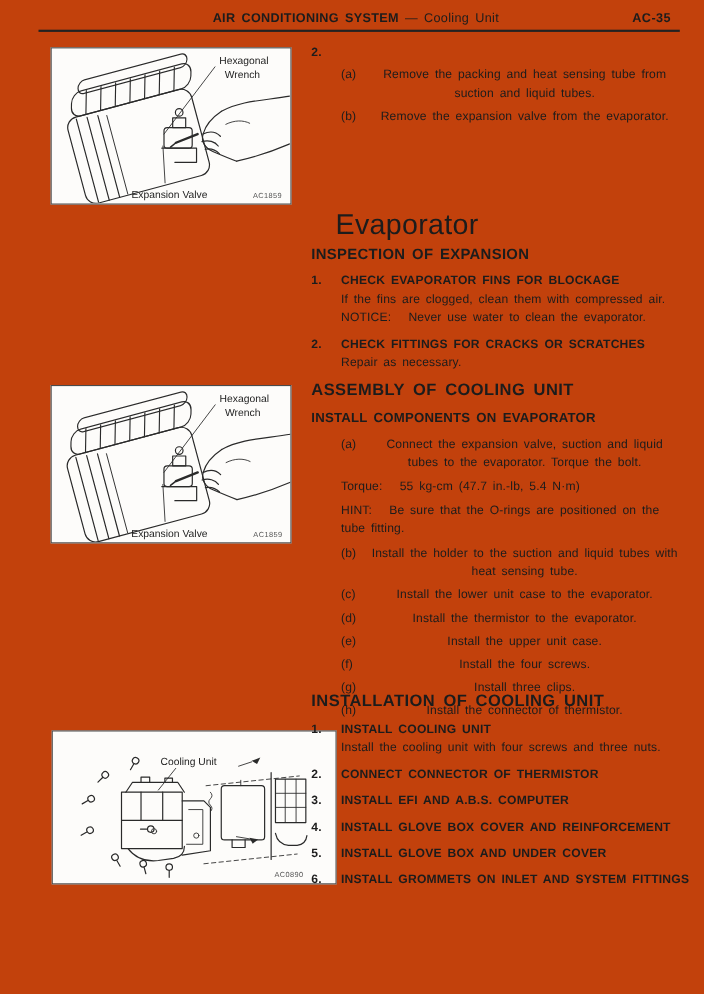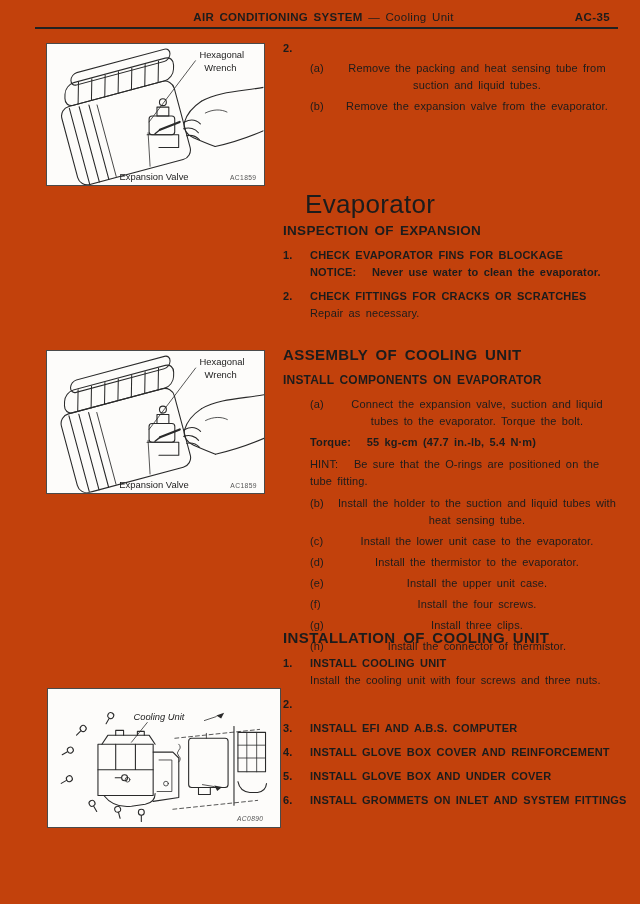--- a/index.html
+++ b/index.html
@@ -19,21 +19,21 @@
   .header { position: absolute; top: 11px; left: 35px; right: 28px; height: 16px; }
   .header-title { text-align: center; font-size: 11.5px; letter-spacing: .3px; word-spacing: 2px; white-space: nowrap; }
   .header-title .t-bold { font-weight: bold; }
   .header-page-num { position: absolute; right: 2px; top: 0; font-weight: bold; font-size: 11.5px; letter-spacing: .4px; }
   .header-rule { position: absolute; top: 27px; left: 35px; right: 22px; height: 2px; background: #222; }
 
   
   .figure { position: absolute; border: 1px solid #4a4a4a; background: #fdfcfa; }
   #fig1 { left: 46px; top: 43px;  width: 219px; height: 143px; }
   #fig2 { left: 46px; top: 350px; width: 219px; height: 144px; }
-  #fig3 { left: 47px; top: 688px; width: 234px; height: 140px; font-style: italic; }
+  #fig3 { left: 47px; top: 664px; width: 259px; height: 140px; }
   .figure svg { display: block; width: 100%; height: 100%; }
   .draw { fill: none; stroke: #2a2a2a; stroke-width: 1.1; stroke-linecap: round; stroke-linejoin: round; }
   .draw-thin { fill: none; stroke: #2a2a2a; stroke-width: .8; stroke-linecap: round; }
   .fig-label { font-family: "Liberation Sans", sans-serif; font-size: 9.5px; fill: #1c1c1c; stroke: none; }
   .fig-code { font-family: "Liberation Sans", sans-serif; font-size: 6.8px; fill: #555; stroke: none; letter-spacing: .4px; }
 
   
   .col { position: absolute; left: 283px; width: 334px; font-size: 11px; line-height: 17px; letter-spacing: .15px; word-spacing: 2px; }
   #sec-remove  { top: 40px; }
   #sec-evap    { top: 196px; }
@@ -43,21 +43,21 @@
   .step { margin-bottom: 7px; }
   .step-row { display: flex; }
   .step-num { width: 27px; font-weight: bold; flex: 0 0 27px; }
   .step-head { font-weight: bold; white-space: nowrap; letter-spacing: .2px; }
   .step-body { margin-left: 27px; }
   .sub-items { margin-left: 27px; margin-top: 3px; }
   .sub-item { display: flex; margin-bottom: 4px; }
   .sub-lbl { flex: 0 0 27px; }
   .sub-txt { flex: 1; text-align: center; }
   .para { margin-left: 27px; margin-bottom: 5px; }
-  .b { font-weight: bold; }
+  .b { font-weight: normal; }
 
   .title-xl { font-size: 26px; font-weight: normal; letter-spacing: .3px; margin-bottom: 9px; margin-left: 22px; }
   .title-lg { font-size: 15px; font-weight: bold; letter-spacing: .4px; word-spacing: 3px; margin-bottom: 9px; white-space: nowrap; }
   .title-md { font-size: 13.5px; font-weight: bold; letter-spacing: .3px; word-spacing: 2px; margin-bottom: 8px; white-space: nowrap; }
   .title-sm { font-size: 12px; font-weight: bold; letter-spacing: .2px; margin-bottom: 7px; white-space: nowrap; }
 </style>
 </head>
 <body>
 
 <div class="page">
@@ -224,20 +224,21 @@
 
   <div class="col" id="sec-evap">
     <div class="title-xl">Evaporator</div>
     <div class="title-md">INSPECTION OF EXPANSION</div>
 
     <div class="step">
       <div class="step-row">
         <span class="step-num">1.</span>
         <span class="step-head">CHECK EVAPORATOR FINS FOR BLOCKAGE</span>
       </div>
+      <div class="step-body">If the fins are clogged, clean them with compressed air.</div>
       <div class="step-body">
         <span class="b">NOTICE:</span>&nbsp;&nbsp;
         <span class="b">Never use water to clean the evaporator.</span>
       </div>
     </div>
 
     <div class="step" style="margin-top:6px;">
       <div class="step-row">
         <span class="step-num">2.</span>
         <span class="step-head">CHECK FITTINGS FOR CRACKS OR SCRATCHES</span>
@@ -305,20 +306,21 @@
     <div class="step">
       <div class="step-row">
         <span class="step-num">1.</span>
         <span class="step-head">INSTALL COOLING UNIT</span>
       </div>
       <div class="step-body">Install the cooling unit with four screws and three nuts.</div>
     </div>
     <div class="step">
       <div class="step-row">
         <span class="step-num">2.</span>
+        <span class="step-head">CONNECT CONNECTOR OF THERMISTOR</span>
       </div>
     </div>
     <div class="step">
       <div class="step-row">
         <span class="step-num">3.</span>
         <span class="step-head">INSTALL EFI AND A.B.S. COMPUTER</span>
       </div>
     </div>
     <div class="step">
       <div class="step-row">

